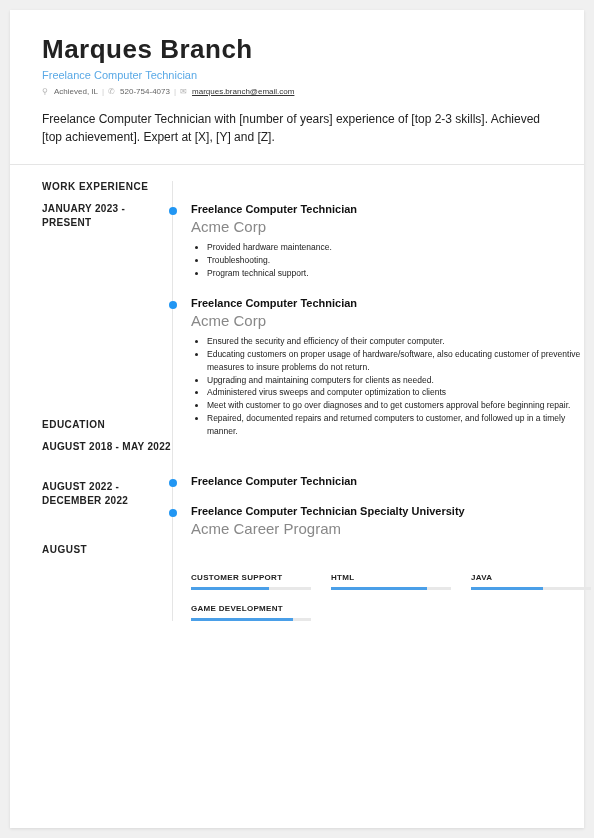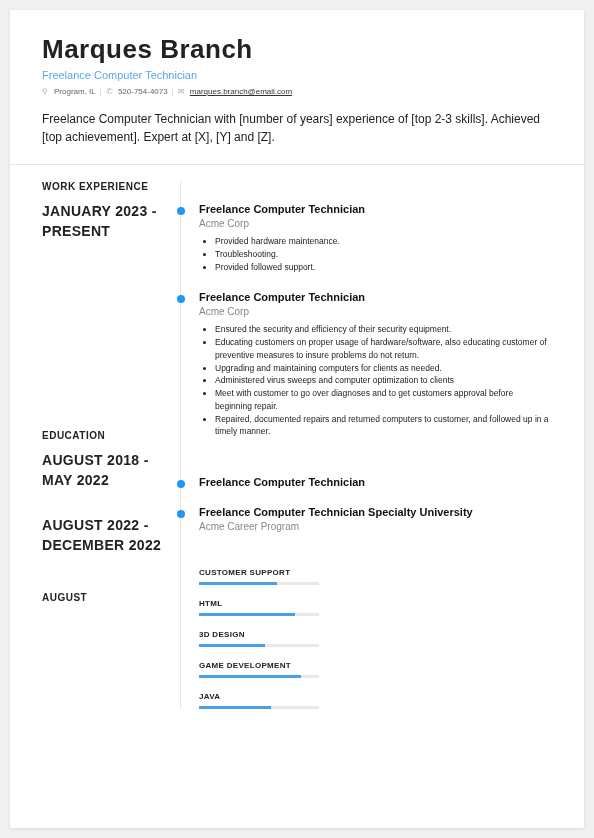--- a/index.html
+++ b/index.html
@@ -5,50 +5,50 @@
 *{margin:0;padding:0;box-sizing:border-box}
 body{background:#f0f0f0;font-family:Arial,Helvetica,sans-serif;width:594px;height:838px;overflow:hidden}
 .page{background:#fff;margin:10px;min-height:818px;padding:24px 32px;box-shadow:0 1px 3px rgba(0,0,0,.1)}
 .name{font-size:26px;font-weight:700;color:#222;font-family:'Segoe UI',Arial,sans-serif;letter-spacing:.5px}
 .title{font-size:11px;color:#5aa9e6;margin-top:4px;font-weight:400}
 .contact{font-size:8px;color:#666;margin-top:6px;display:flex;gap:4px;align-items:center}
 .contact .sep{color:#ccc}
 .contact a{color:#333;text-decoration:underline}
 .summary{font-size:12px;color:#222;line-height:1.5;margin-top:14px}
 .divider{border:none;border-top:1px solid #e5e5e5;margin:18px -32px 16px}
-.content{display:flex;gap:8px}
+.content{display:flex;gap:0}
 .left{width:130px;flex-shrink:0}
 .right{flex:1;border-left:1px solid #e5e5e5;padding-left:18px;position:relative}
 .section-h{font-size:10px;font-weight:700;letter-spacing:.5px;color:#222;margin-bottom:10px}
-.date{font-size:14px;font-weight:700;color:#222;letter-spacing:.3px;line-height:1.4}
+.date{font-size:10px;font-weight:700;color:#222;letter-spacing:.3px;line-height:1.4}
 .entry{position:relative;margin-bottom:18px}
 .bullet{position:absolute;left:-22px;top:4px;width:8px;height:8px;border-radius:50%;background:#2196f3}
 .entry-title{font-size:11px;font-weight:700;color:#111;margin-bottom:3px}
-.entry-sub{font-size:10px;color:#888;margin-bottom:6px}
+.entry-sub{font-size:15px;color:#888;margin-bottom:6px}
 .entry ul{list-style:disc;padding-left:16px}
 .entry li{font-size:8.5px;color:#222;line-height:1.5}
 .left-block{margin-bottom:18px}
 .spacer-sm{height:26px}
 .spacer-md{height:145px}
-.skills-grid{display:grid;grid-template-columns:1fr;gap:14px 20px}
+.skills-grid{display:grid;grid-template-columns:1fr 1fr 1fr;gap:14px 20px}
 .skill-name{font-size:8px;font-weight:700;letter-spacing:.3px;color:#222;margin-bottom:5px}
 .skill-bar{height:3px;background:#e8e8e8;position:relative;width:120px}
 .skill-fill{height:3px;background:#4a9fe8;position:absolute;left:0;top:0}
 .icon{display:inline-block;width:8px;opacity:.5}
 </style>
 </head>
 <body>
 
 <div class="page">
   <div>
     <h1 class="name">Marques Branch</h1>
     <div class="title">Freelance Computer Technician</div>
     <div class="contact">
       <span class="icon">⚲</span>
-      <span>Program, IL</span>
+      <span>Achieved, IL</span>
       <span class="sep">|</span>
       <span class="icon">✆</span>
       <span>520-754-4073</span>
       <span class="sep">|</span>
       <span class="icon">✉</span>
       <a href="#">marques.branch@email.com</a>
     </div>
     <p class="summary">Freelance Computer Technician with [number of years] experience of [top 2-3 skills]. Achieved [top achievement]. Expert at [X], [Y] and [Z].</p>
   </div>
   <hr class="divider">
@@ -77,30 +77,30 @@
 
     <div class="right">
       <div style="height:22px"></div>
       <div class="entry">
         <div class="bullet"></div>
         <div class="entry-title">Freelance Computer Technician</div>
         <div class="entry-sub">Acme Corp</div>
         <ul>
           <li>Provided hardware maintenance.</li>
           <li>Troubleshooting.</li>
-          <li>Provided followed support.</li>
+          <li>Program technical support.</li>
         </ul>
       </div>
 
       <div class="entry">
         <div class="bullet"></div>
         <div class="entry-title">Freelance Computer Technician</div>
         <div class="entry-sub">Acme Corp</div>
         <ul>
-          <li>Ensured the security and efficiency of their security equipment.</li>
+          <li>Ensured the security and efficiency of their computer computer.</li>
           <li>Educating customers on proper usage of hardware/software, also educating customer of preventive measures to insure problems do not return.</li>
           <li>Upgrading and maintaining computers for clients as needed.</li>
           <li>Administered virus sweeps and computer optimization to clients</li>
           <li>Meet with customer to go over diagnoses and to get customers approval before beginning repair.</li>
           <li>Repaired, documented repairs and returned computers to customer, and followed up in a timely manner.</li>
         </ul>
       </div>
 
       <div style="height:20px"></div>
       <div class="entry">
@@ -122,33 +122,27 @@
               <div class="skill-fill" style="width:65%"></div>
             </div>
           </div>
           <div>
             <div class="skill-name">HTML</div>
             <div class="skill-bar">
               <div class="skill-fill" style="width:80%"></div>
             </div>
           </div>
           <div>
-            <div class="skill-name">3D DESIGN</div>
+            <div class="skill-name">JAVA</div>
             <div class="skill-bar">
-              <div class="skill-fill" style="width:55%"></div>
+              <div class="skill-fill" style="width:60%"></div>
             </div>
           </div>
           <div>
             <div class="skill-name">GAME DEVELOPMENT</div>
             <div class="skill-bar">
               <div class="skill-fill" style="width:85%"></div>
             </div>
           </div>
-          <div>
-            <div class="skill-name">JAVA</div>
-            <div class="skill-bar">
-              <div class="skill-fill" style="width:60%"></div>
-            </div>
-          </div>
         </div>
     </div>
   </div>
 </div>
 
 </body></html>

